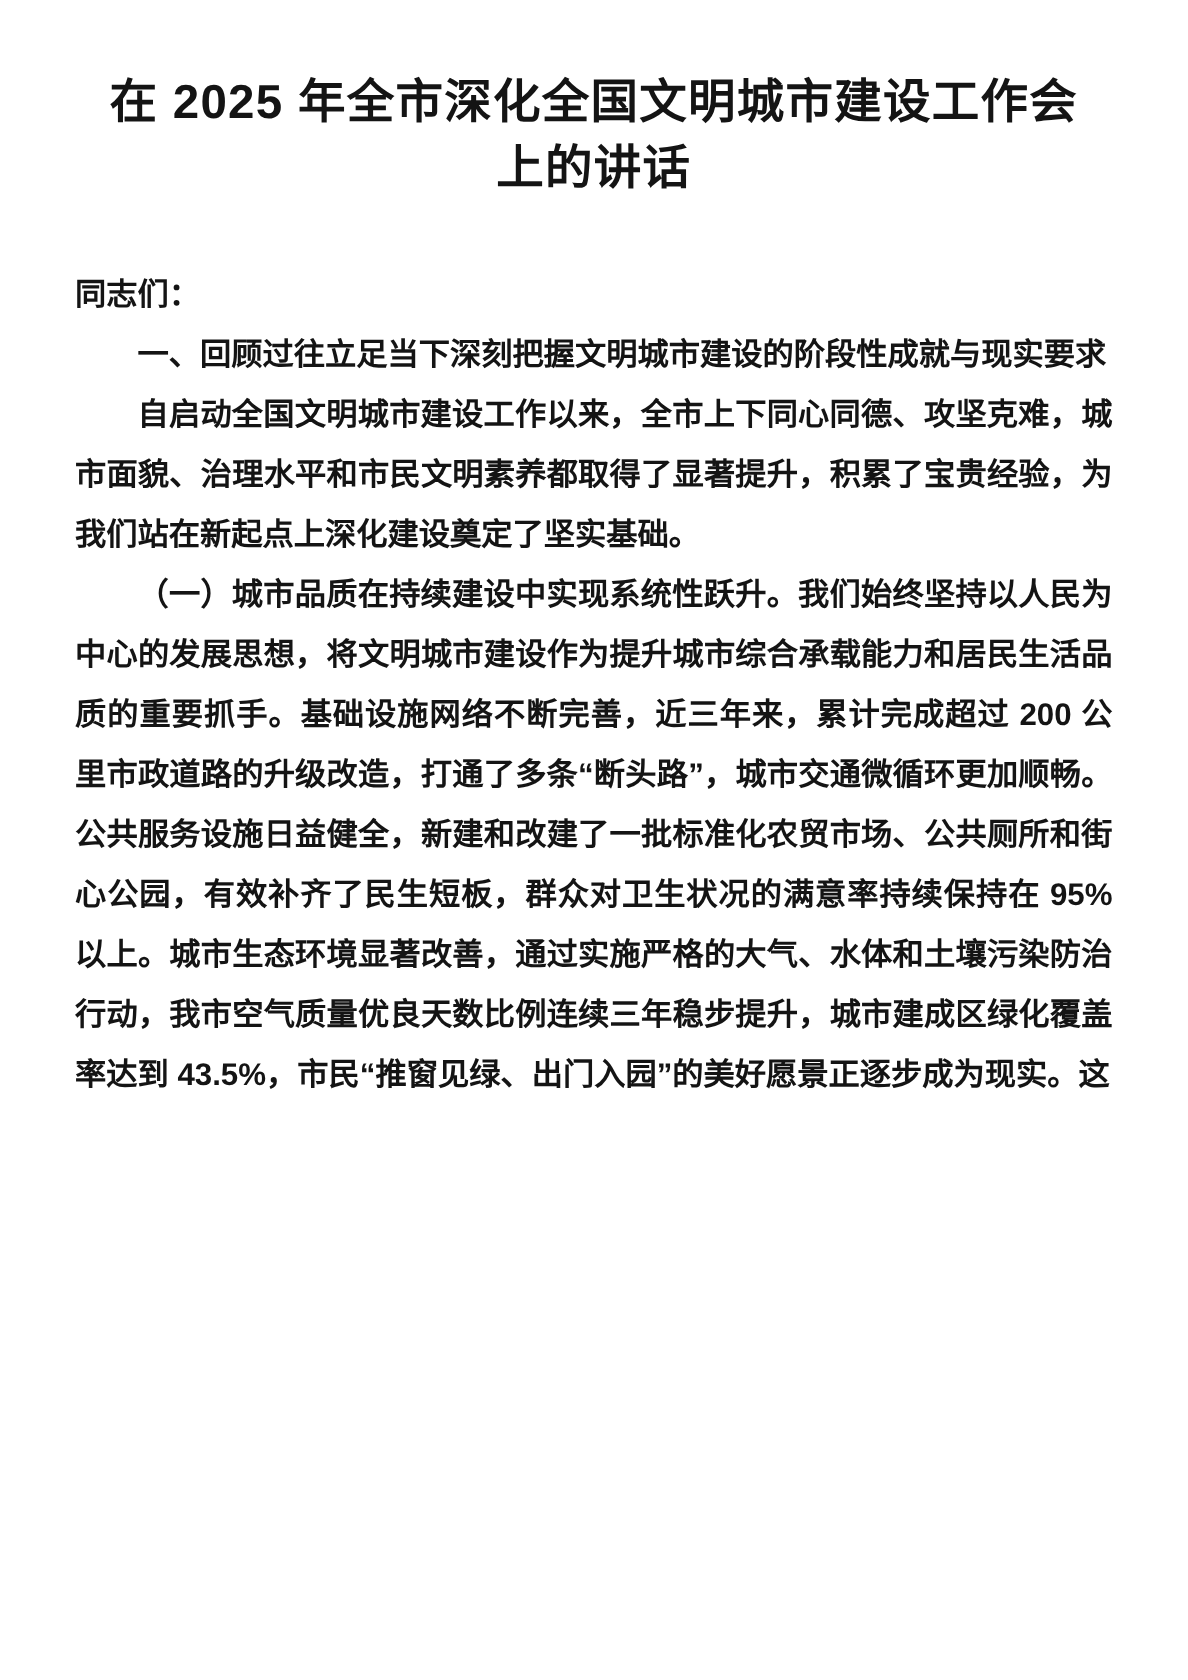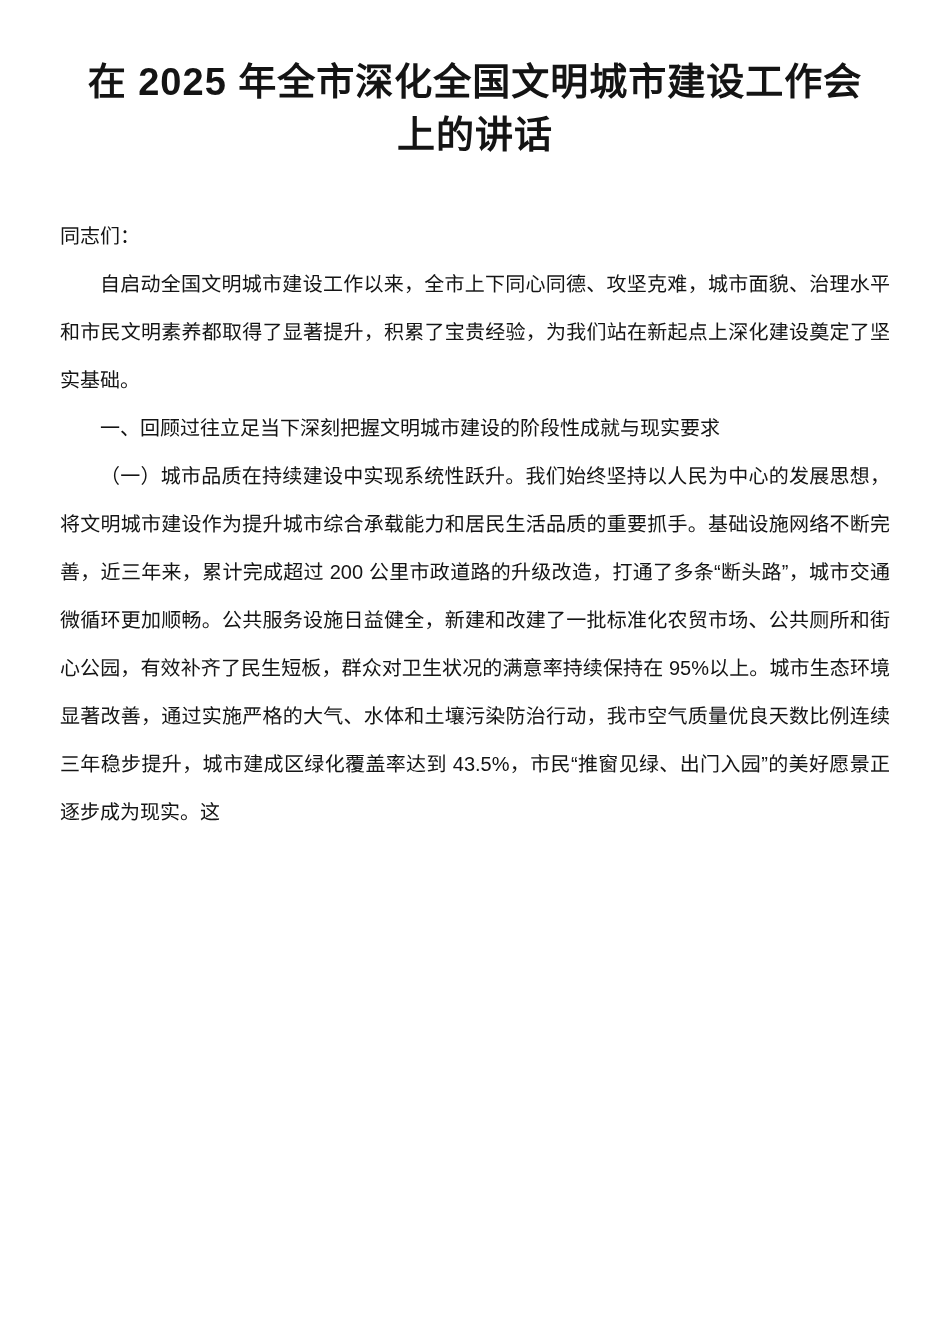--- a/index.html
+++ b/index.html
@@ -27,23 +27,23 @@
     padding: 0 10px;
     font-size: 38px;
     font-weight: 600;
     line-height: 1.4;
     text-align: center;
     letter-spacing: 1px;
     color: #141414;
   }
   .content p {
     margin: 0;
-    font-size: 20px;
+    font-size: 25px;
     line-height: 48px;
-    font-weight: 400;
+    font-weight: 700;
     text-align: justify;
     text-justify: inter-ideograph;
     word-break: break-all;
     color: #141414;
   }
   .salutation {
     text-indent: 0;
   }
   .para {
     text-indent: 2em;
@@ -52,19 +52,19 @@
 </head>
 <body style="background: rgb(255, 255, 255);">
 
 <div class="page" style="background: rgb(255, 255, 255); color: rgb(20, 20, 20);">
   <h1 class="doc-title">在 2025 年全市深化全国文明城市建设工作会上的讲话</h1>
 
   <div class="content">
     <p class="salutation">同志们：</p>
 
 
+    <p class="para">一、回顾过往立足当下深刻把握文明城市建设的阶段性成就与现实要求</p>
+
     <p class="para">自启动全国文明城市建设工作以来，全市上下同心同德、攻坚克难，城市面貌、治理水平和市民文明素养都取得了显著提升，积累了宝贵经验，为我们站在新起点上深化建设奠定了坚实基础。</p>
-
-    <p class="para">一、回顾过往立足当下深刻把握文明城市建设的阶段性成就与现实要求</p>
 
     <p class="para">（一）城市品质在持续建设中实现系统性跃升。我们始终坚持以人民为中心的发展思想，将文明城市建设作为提升城市综合承载能力和居民生活品质的重要抓手。基础设施网络不断完善，近三年来，累计完成超过 200 公里市政道路的升级改造，打通了多条“断头路”，城市交通微循环更加顺畅。公共服务设施日益健全，新建和改建了一批标准化农贸市场、公共厕所和街心公园，有效补齐了民生短板，群众对卫生状况的满意率持续保持在 95%以上。城市生态环境显著改善，通过实施严格的大气、水体和土壤污染防治行动，我市空气质量优良天数比例连续三年稳步提升，城市建成区绿化覆盖率达到 43.5%，市民“推窗见绿、出门入园”的美好愿景正逐步成为现实。这</p>
   </div>
 </div>
 
 </body></html>

